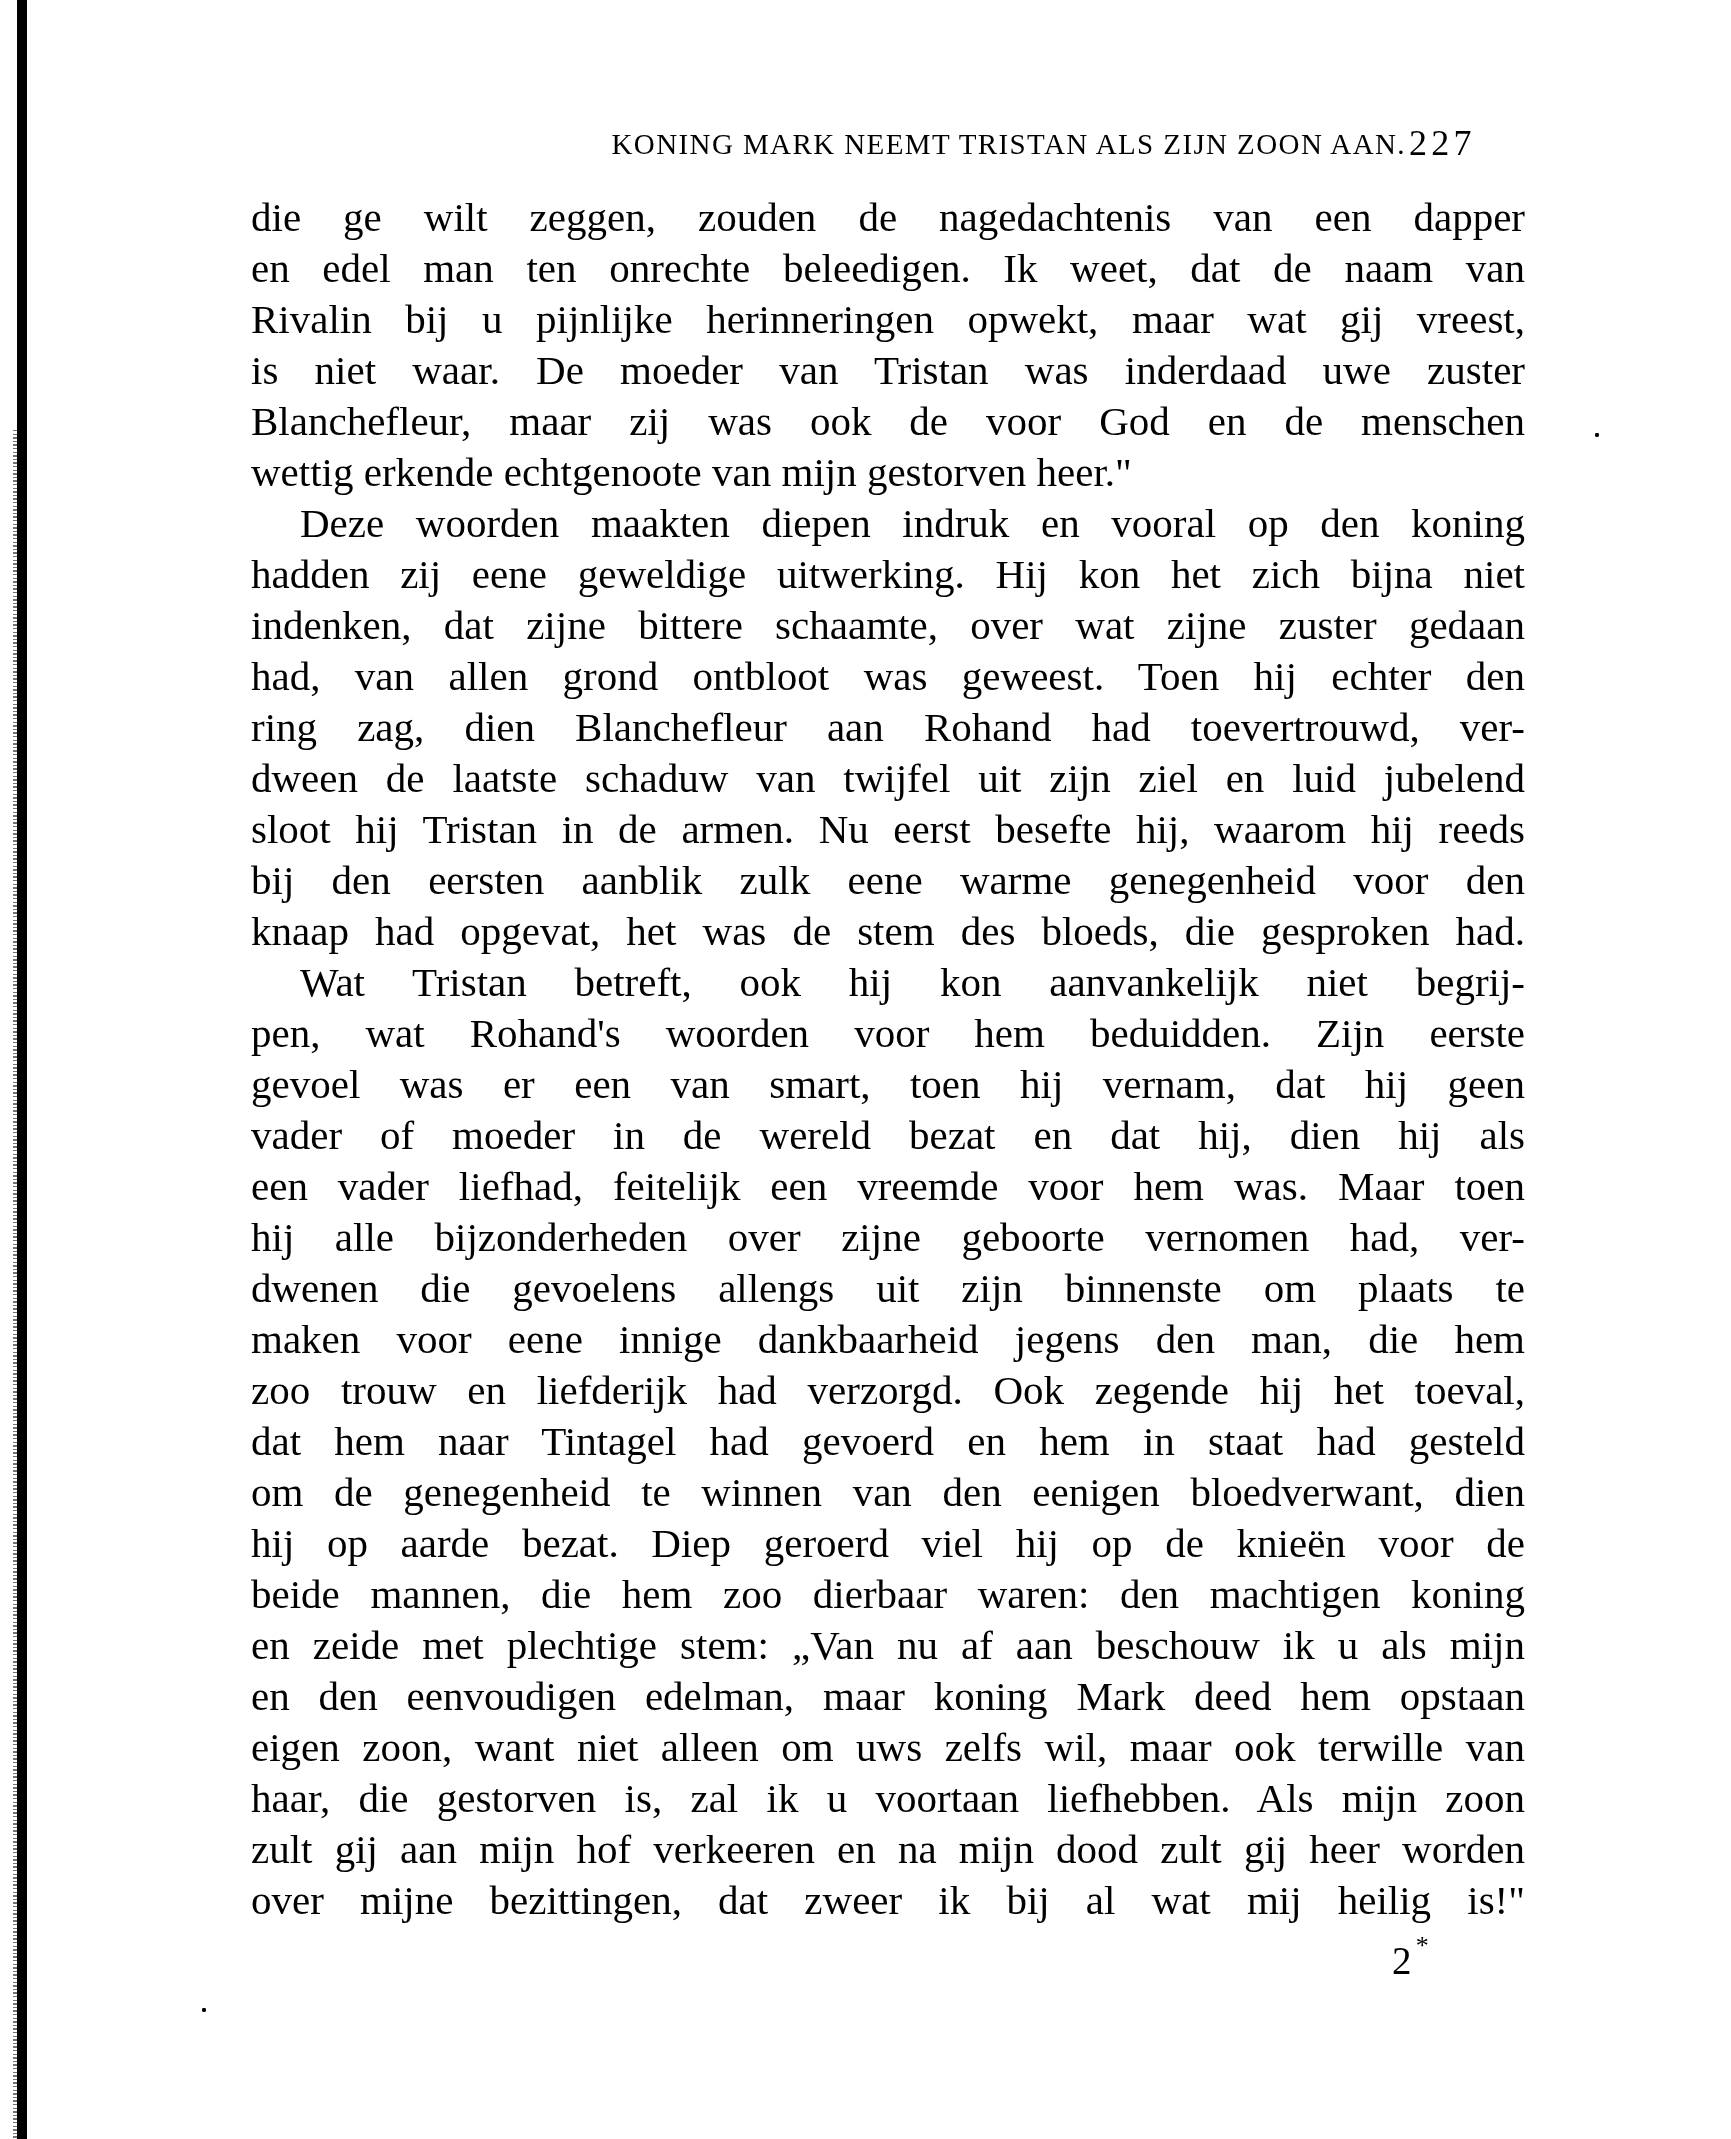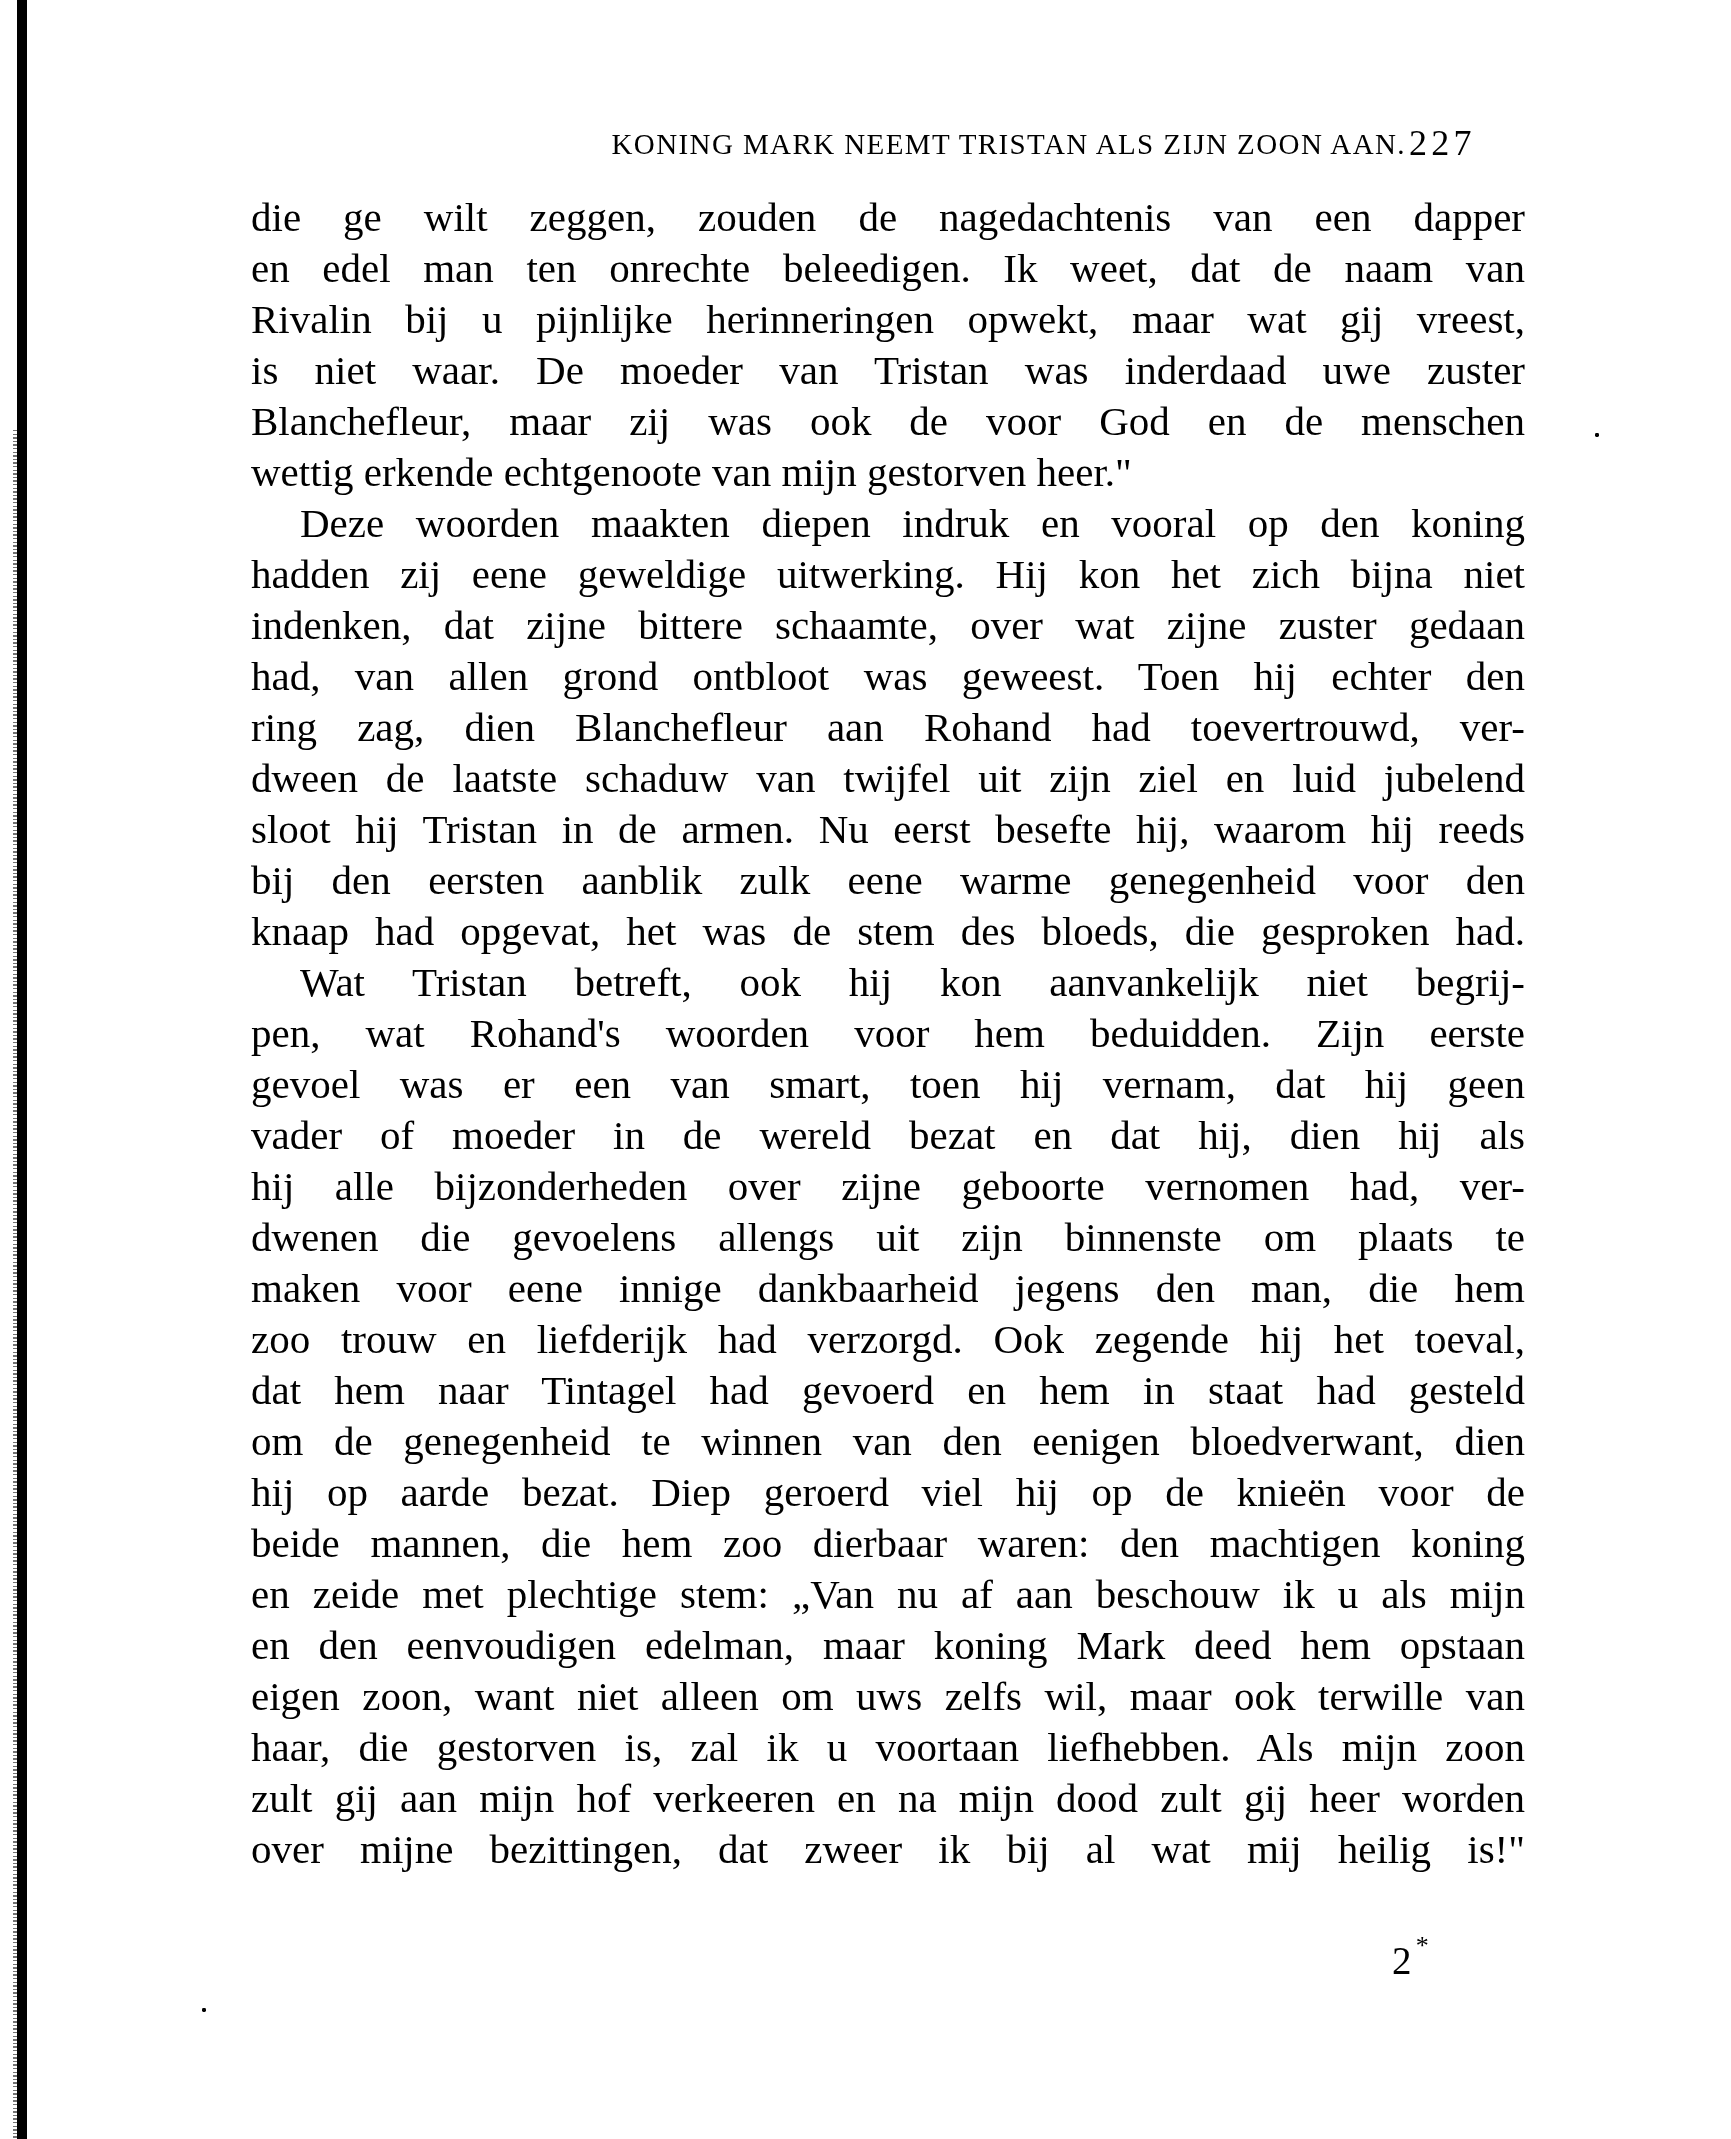--- a/index.html
+++ b/index.html
@@ -42,20 +42,21 @@
   <div class="line">had, van allen grond ontbloot was geweest. Toen hij echter den</div>
   <div class="line">ring zag, dien Blanchefleur aan Rohand had toevertrouwd, ver-</div>
   <div class="line">dween de laatste schaduw van twijfel uit zijn ziel en luid jubelend</div>
   <div class="line">sloot hij Tristan in de armen. Nu eerst besefte hij, waarom hij reeds</div>
   <div class="line">bij den eersten aanblik zulk eene warme genegenheid voor den</div>
   <div class="line">knaap had opgevat, het was de stem des bloeds, die gesproken had.</div>
   <div class="line indent">Wat Tristan betreft, ook hij kon aanvankelijk niet begrij-</div>
   <div class="line">pen, wat Rohand's woorden voor hem beduidden. Zijn eerste</div>
   <div class="line">gevoel was er een van smart, toen hij vernam, dat hij geen</div>
   <div class="line">vader of moeder in de wereld bezat en dat hij, dien hij als</div>
+  <div class="line">een vader liefhad, feitelijk een vreemde voor hem was. Maar toen</div>
   <div class="line">hij alle bijzonderheden over zijne geboorte vernomen had, ver-</div>
   <div class="line">dwenen die gevoelens allengs uit zijn binnenste om plaats te</div>
   <div class="line">maken voor eene innige dankbaarheid jegens den man, die hem</div>
   <div class="line">zoo trouw en liefderijk had verzorgd. Ook zegende hij het toeval,</div>
   <div class="line">dat hem naar Tintagel had gevoerd en hem in staat had gesteld</div>
   <div class="line">om de genegenheid te winnen van den eenigen bloedverwant, dien</div>
   <div class="line">hij op aarde bezat. Diep geroerd viel hij op de knieën voor de</div>
   <div class="line">beide mannen, die hem zoo dierbaar waren: den machtigen koning</div>
   <div class="line">en zeide met plechtige stem: „Van nu af aan beschouw ik u als mijn</div>
   <div class="line">en den eenvoudigen edelman, maar koning Mark deed hem opstaan</div>

